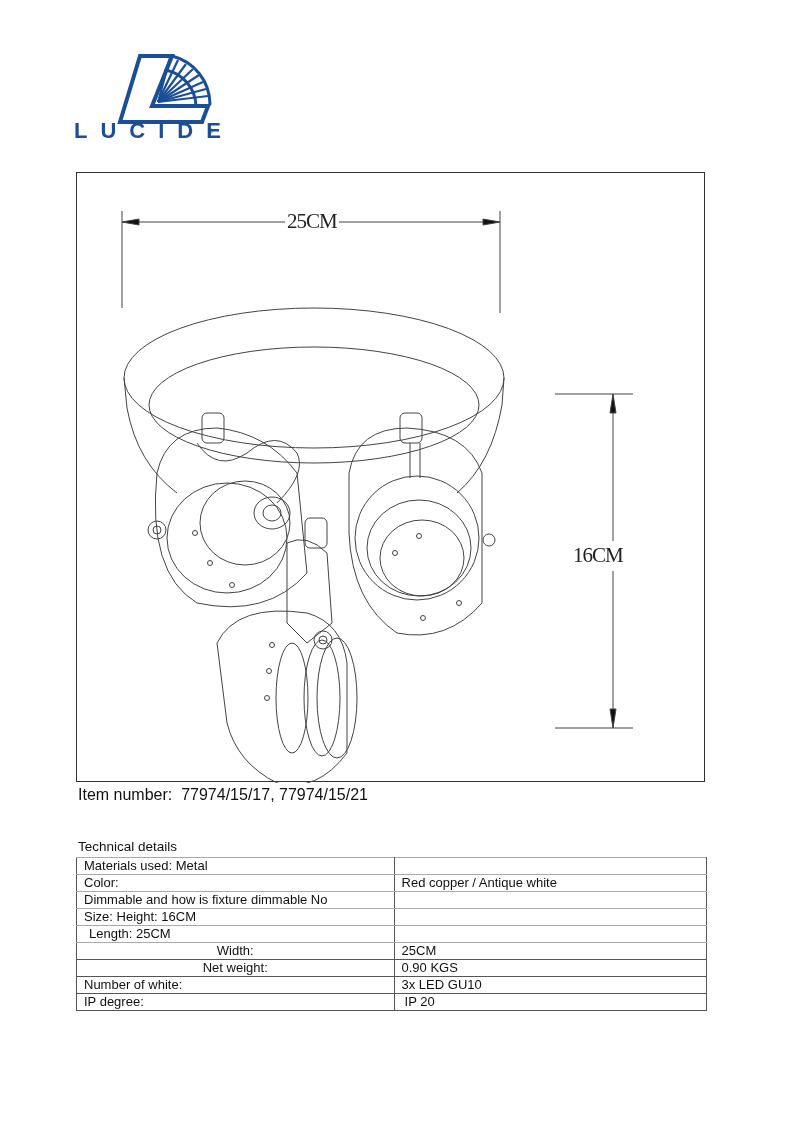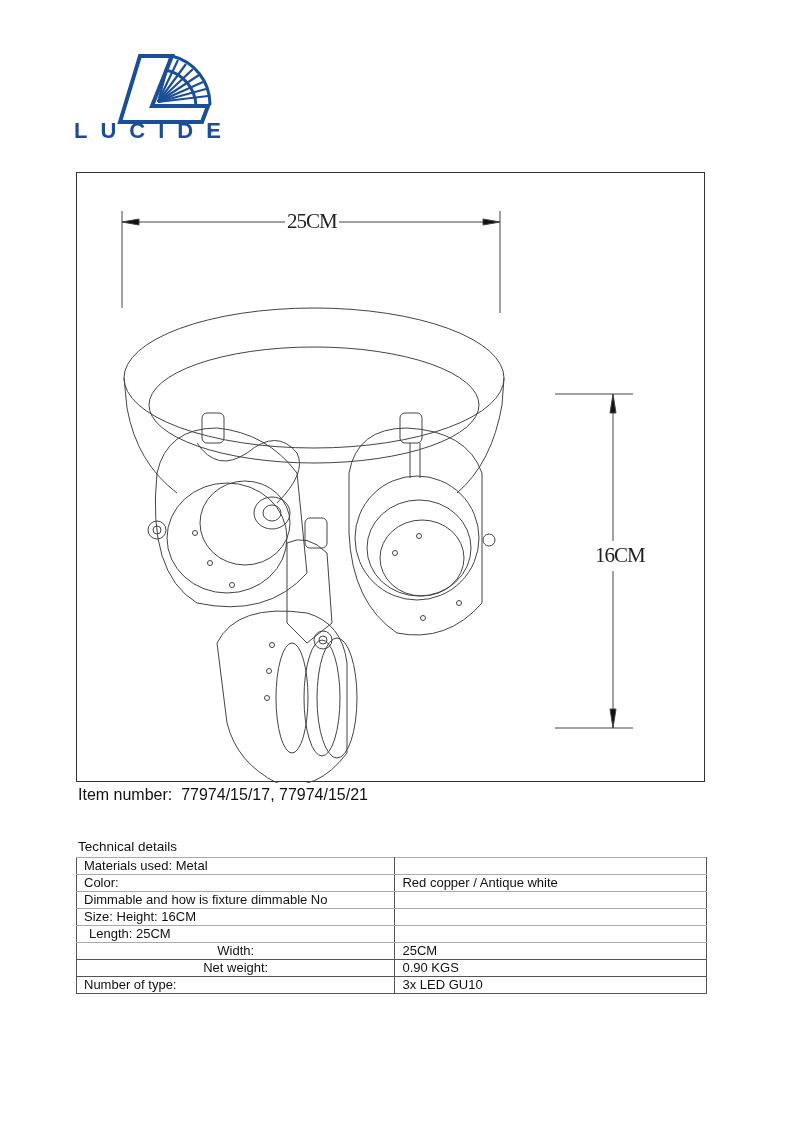--- a/index.html
+++ b/index.html
@@ -100,21 +100,21 @@
       <ellipse cx="245" cy="525" rx="18" ry="58"></ellipse>
       <ellipse cx="215" cy="525" rx="16" ry="55"></ellipse>
       <circle cx="246" cy="467" r="9"></circle>
       <circle cx="246" cy="467" r="4"></circle>
       <circle cx="195" cy="472" r="2.5"></circle>
       <circle cx="192" cy="498" r="2.5"></circle>
       <circle cx="190" cy="525" r="2.5"></circle>
     </g>
   </svg>
   <div class="dim-label" style="left:208px; top:36px;">25CM</div>
-  <div class="dim-label" style="left:516px; top:370px;">16CM</div>
+  <div class="dim-label" style="left:494px; top:370px;">16CM</div>
 </div>
 
 <div class="item-number">
   <span>Item number:</span>&nbsp;&nbsp;<span>77974/15/17, 77974/15/21</span>
 </div>
 
 <div class="tech-title">Technical details</div>
 
 <table class="specs">
   <tbody>
@@ -140,17 +140,21 @@
     </tr>
     <tr>
       <td class="c1 center">Width:</td>
       <td class="c2">25CM</td>
     </tr>
     <tr>
       <td class="c1 center">Net weight:</td>
       <td class="c2">0.90 KGS</td>
     </tr>
     <tr>
-      <td class="c1">Number of type:</td>
+      <td class="c1">Number of white:</td>
       <td class="c2">3x LED GU10</td>
+    </tr>
+    <tr>
+      <td class="c1">IP degree:</td>
+      <td class="c2" style="padding-left:10px;"> IP 20</td>
     </tr>
   </tbody>
 </table>
 
 </body></html>

